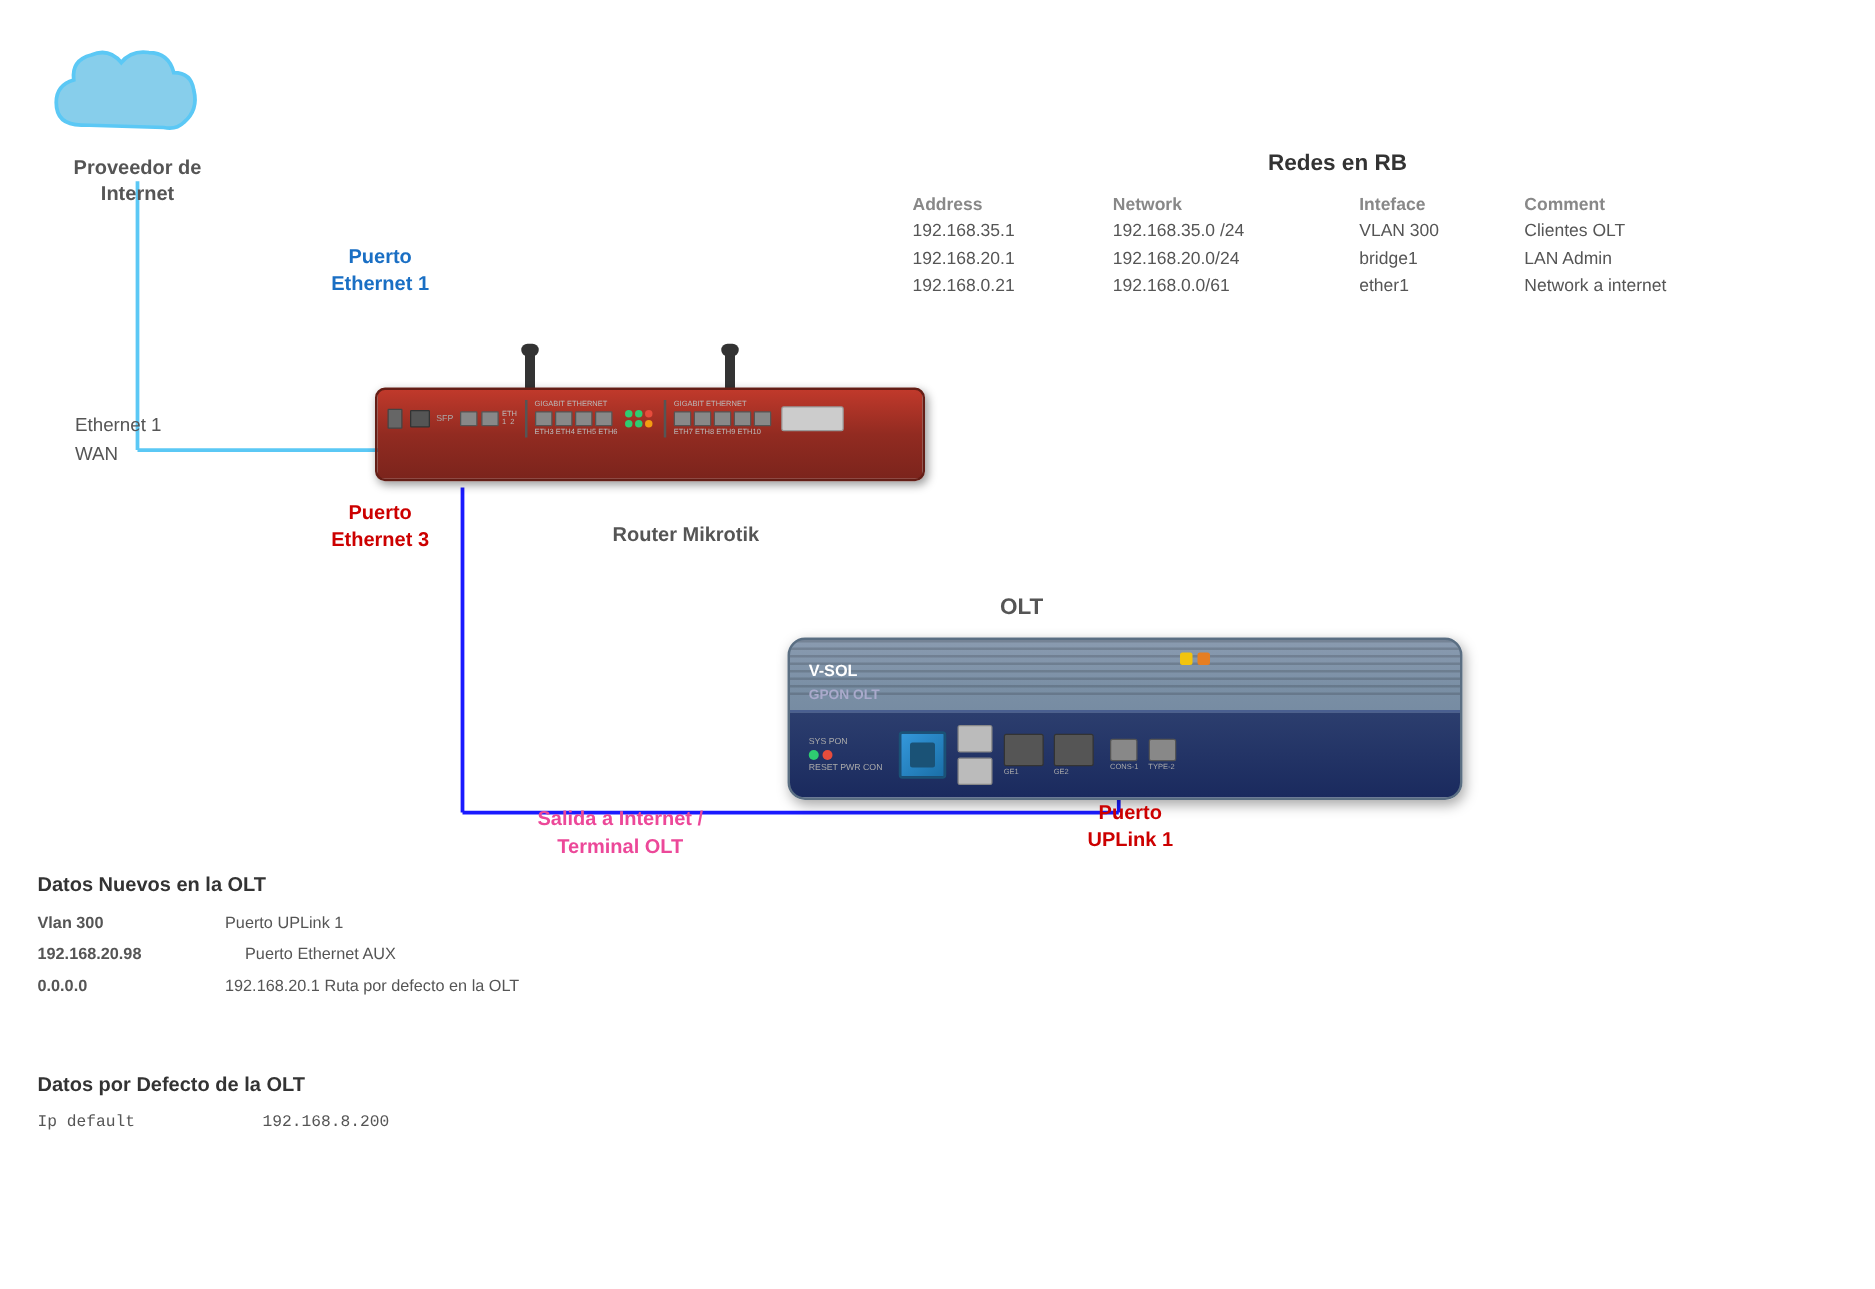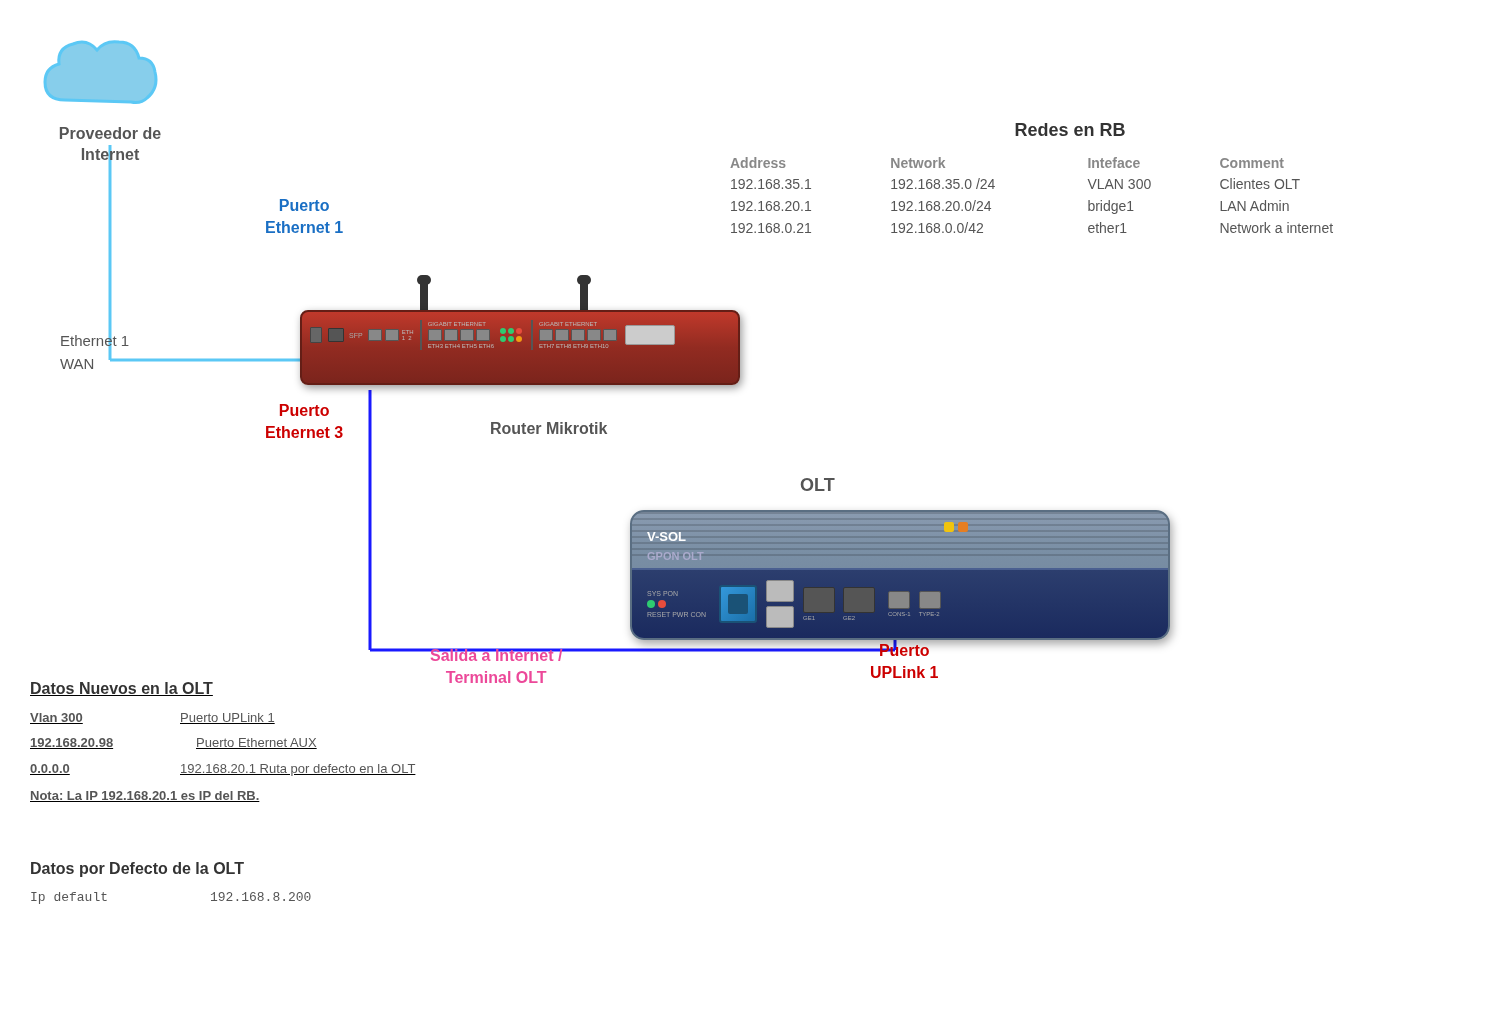--- a/index.html
+++ b/index.html
@@ -363,24 +363,23 @@
       color: rgba(180, 180, 180, 0.4);
       letter-spacing: 2px;
     }
     .foroISP-watermark .isp-part {
       color: rgba(100, 150, 200, 0.5);
     }
 
     
     .datos-nuevos-olt {
       position: absolute;
-      top: 680px;
+      top: 700px;
       left: 30px;
       width: 500px;
-      text-decoration: underline;
     }
     .datos-nuevos-olt h3 {
       font-size: 16px;
       font-weight: bold;
       color: #333;
       margin-bottom: 8px;
     }
     .datos-nuevos-olt .info-row {
       font-size: 13px;
       color: #555;
@@ -606,21 +605,21 @@
             <td>Clientes OLT</td>
           </tr>
           <tr>
             <td>192.168.20.1</td>
             <td>192.168.20.0/24</td>
             <td>bridge1</td>
             <td>LAN Admin</td>
           </tr>
           <tr>
             <td>192.168.0.21</td>
-            <td>192.168.0.0/42</td>
+            <td>192.168.0.0/61</td>
             <td>ether1</td>
             <td>Network a internet</td>
           </tr>
         </tbody>
     </table>
   </div>
 
   <div class="datos-nuevos-olt">
     <h3>Datos Nuevos en  la OLT</h3>
     <div class="info-row" id="datos-nuevos-rows">
@@ -630,21 +629,20 @@
         </div>
         <div style="display: flex; gap: 46px; margin-bottom: 2px;">
           <span style="min-width: 120px; font-weight: bold;">192.168.20.98</span>
           <span>Puerto Ethernet AUX</span>
         </div>
         <div style="display: flex; gap: 30px; margin-bottom: 2px;">
           <span style="min-width: 120px; font-weight: bold;">0.0.0.0</span>
           <span>192.168.20.1    Ruta  por defecto en la OLT</span>
         </div>
       </div>
-    <div class="info-row" id="datos-nuevos-nota" style="font-weight:bold; margin-top:4px;">Nota: La IP 192.168.20.1 es IP del RB.</div>
   </div>
 
   <div class="datos-defecto">
     <h3>Datos por Defecto de la OLT</h3>
     <div class="info-row" id="datos-defecto-rows">
         <div style="display: flex; gap: 60px;">
           <span style="min-width: 120px;">Ip default</span>
           <span>192.168.8.200</span>
         </div>
       </div>

